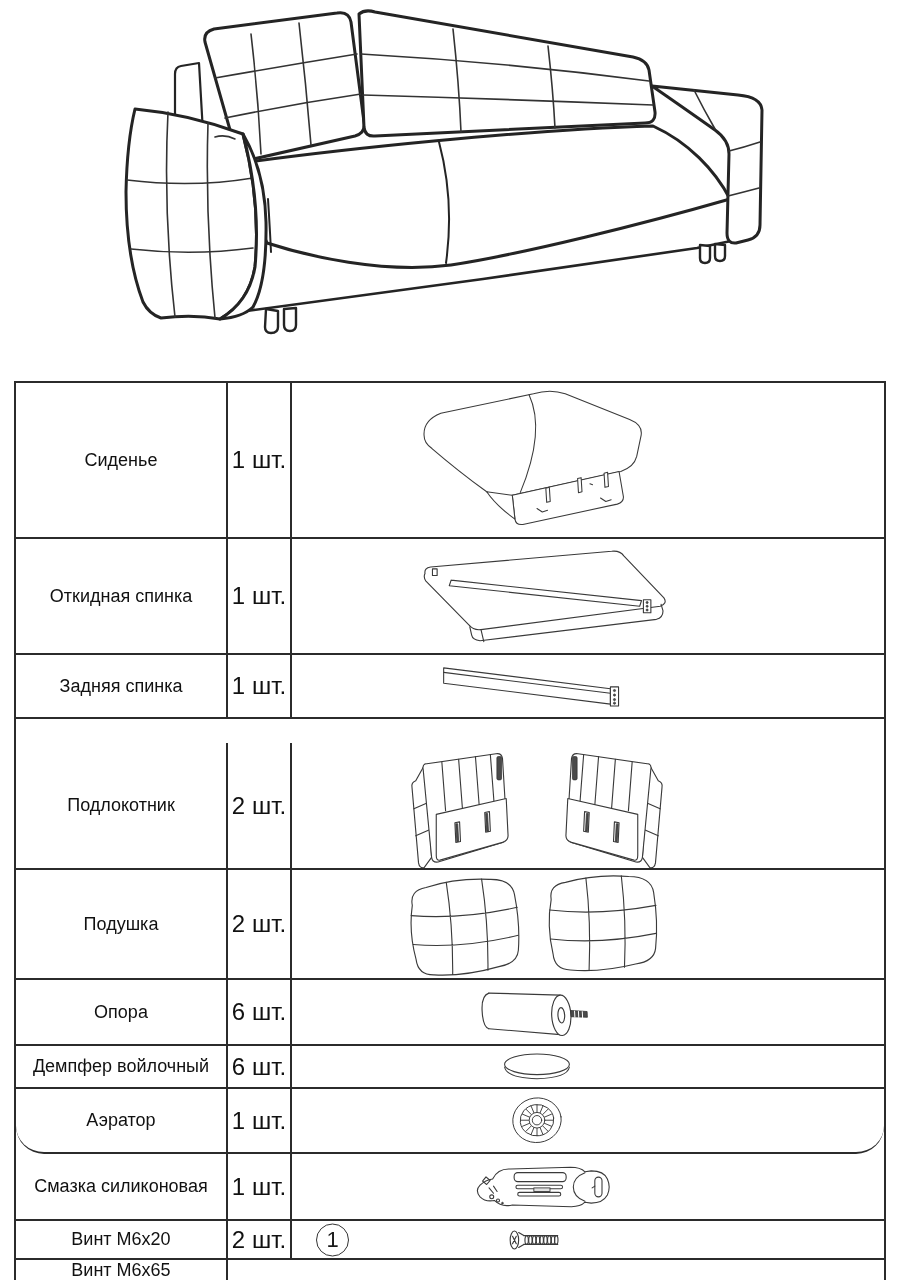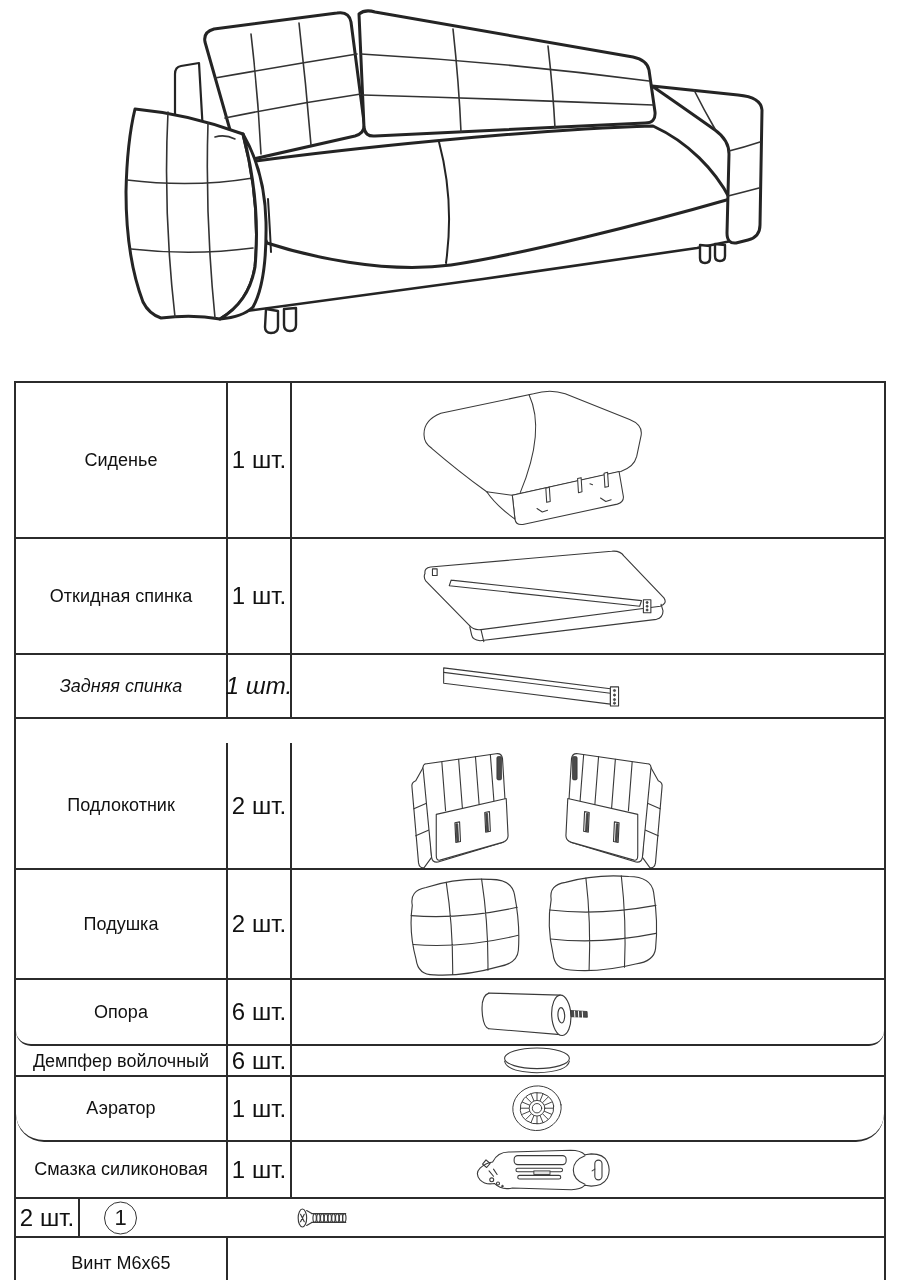--- a/index.html
+++ b/index.html
@@ -5,21 +5,21 @@
   html,body{margin:0;padding:0;background:#fff;}
   .page{position:relative;width:900px;height:1280px;background:#fff;overflow:hidden;
         font-family:"Liberation Sans","DejaVu Sans",sans-serif;color:#111;}
   .hero{position:absolute;left:58px;top:2px;width:715px;height:352px;}
   .parts-table{position:absolute;left:14px;top:381px;width:872px;
                border:2px solid #2b2b2b;box-sizing:border-box;background:#fff;}
   .tr{display:flex;border-bottom:2px solid #2b2b2b;box-sizing:border-box;}
   .tr:last-child{border-bottom:none;}
   .td{box-sizing:border-box;display:flex;align-items:center;justify-content:center;}
   .td-name{width:212px;border-right:2px solid #2b2b2b;font-size:18px;text-align:center;
-           padding:15px 6px;line-height:1.15;}
+           padding:0 6px;line-height:1.15;}
   .td-qty{width:64px;border-right:2px solid #2b2b2b;font-size:24px;white-space:nowrap;}
   .td-draw{flex:1;position:relative;}
   .art{position:absolute;left:245px;top:50%;transform:translate(-50%,-50%);}
   .marker{position:absolute;left:24px;top:50%;transform:translateY(-50%);
           width:31px;height:31px;border:1.6px solid #333;border-radius:50%;
           display:flex;align-items:center;justify-content:center;
           font-size:22px;color:#1a1a1a;}
   svg{display:block;}
   .ln{fill:none;stroke:#3a3a3a;stroke-width:1.2;stroke-linecap:round;stroke-linejoin:round;}
   .lw{fill:#fff;stroke:#3a3a3a;stroke-width:1.2;stroke-linecap:round;stroke-linejoin:round;}
@@ -116,21 +116,21 @@
           <path class="ln" d="M58,38 L262,60 M56,44 L260,66 M58,38 L56,44 M262,60 L260,66"></path>
           <path class="lw" d="M264,59 h8 v14 h-8 Z"></path>
           <circle class="dk" cx="268" cy="62" r="1.1"></circle>
             <circle class="dk" cx="268" cy="66" r="1.1"></circle>
             <circle class="dk" cx="268" cy="70" r="1.1"></circle>
           <path class="lw" d="M38,26 h5 v7 h-5 Z"></path>
         </svg>
       </div>
     </div>
 
-    <div class="tr" style="height:64px;font-style:italic;">
+    <div class="tr" style="height:64px;">
       <div class="td td-name">Задняя спинка</div>
       <div class="td td-qty">1 шт.</div>
       <div class="td td-draw">
         <svg class="art" viewBox="0 0 230 64" width="215" height="58">
           <path class="lw" d="M12,12 L196,35 L196,52 L12,29 Z"></path>
           <path class="ln" d="M12,17 L196,40"></path>
           <path class="lw" d="M196,33 h9 v21 h-9 Z"></path>
           <circle class="dk" cx="200.5" cy="37" r="1.2"></circle>
             <circle class="dk" cx="200.5" cy="42" r="1.2"></circle>
           <circle class="dk" cx="200.5" cy="47" r="1.2"></circle>
@@ -174,38 +174,38 @@
               <path class="lw" d="M14,30 Q12,14 30,12 Q62,4 98,8 Q122,9 124,26 Q128,58 124,86 Q122,100 102,102 Q64,110 32,106 Q15,105 14,88 Q8,58 14,30 Z"></path>
               <path class="ln" d="M52,8 Q56,55 52,107 M90,7 Q94,55 90,105 M12,41 Q65,49 126,40 M12,72 Q65,80 125,70"></path>
             </g>
           </defs>
           <use href="#cushA" transform="translate(4,6) rotate(-4 70 55)"></use>
           <use href="#cushA" transform="translate(152,2) rotate(-2 70 55)"></use>
         </svg>
       </div>
     </div>
 
-    <div class="tr" style="height:66px;border-radius:15px;">
+    <div class="tr" style="height:66px;">
       <div class="td td-name">Опора</div>
       <div class="td td-qty">6 шт.</div>
       <div class="td td-draw">
         <svg class="art" viewBox="0 0 130 62" width="125" height="60">
           <g transform="rotate(-3 60 30)">
             <path class="ln" d="M16,9 L90,15 M14,46 L88,56"></path>
             <path class="ln" d="M16,9 Q8,11 8,27 Q8,44 14,46"></path>
             <ellipse class="lw" cx="90" cy="36" rx="10" ry="21"></ellipse>
             <ellipse class="ln" cx="90" cy="36" rx="3.5" ry="8"></ellipse>
             <path class="dk" d="M100,31.5 L117,33.5 L117,39.5 L100,38 Z"></path>
             <path d="M104,32 l0,7 M108,32.5 l0,7 M112,33 l0,7" stroke="#fff" stroke-width="1" fill="none"></path>
           </g>
         </svg>
       </div>
     </div>
 
-    <div class="tr" style="height:31px;">
+    <div class="tr" style="height:43px;">
       <div class="td td-name">Демпфер войлочный</div>
       <div class="td td-qty">6 шт.</div>
       <div class="td td-draw">
         <svg class="art" viewBox="0 0 110 40" width="100" height="36">
           <ellipse class="lw" cx="55" cy="17" rx="36" ry="11.5"></ellipse>
           <path class="ln" d="M19,20 Q21,32 55,33 Q89,32 91,20"></path>
         </svg>
       </div>
     </div>
 
@@ -216,21 +216,21 @@
         <svg class="art" viewBox="0 0 84 78" width="66" height="61">
           <ellipse class="lw" cx="42" cy="38" rx="31" ry="28.5" transform="rotate(-8 42 38)"></ellipse>
           <ellipse class="ln" cx="42" cy="38" rx="21.5" ry="20" transform="rotate(-8 42 38)"></ellipse>
           <path class="ln" stroke-width="1" d="M52,38 L62,38 M51.2,41.8 L60.5,45.7 M49.1,45.1 L56.1,52.1 M45.8,47.2 L49.7,56.5 M42,48 L42,58 M38.2,47.2 L34.3,56.5 M34.9,45.1 L27.9,52.1 M32.8,41.8 L23.5,45.7 M32,38 L22,38 M32.8,34.2 L23.5,30.3 M34.9,30.9 L27.9,23.9 M38.2,28.8 L34.3,19.5 M42,28 L42,18 M45.8,28.8 L49.7,19.5 M49.1,30.9 L56.1,23.9 M51.2,34.2 L60.5,30.3"></path>
           <circle class="lw" cx="42" cy="38" r="10"></circle>
           <circle class="ln" cx="42" cy="38" r="6"></circle>
         </svg>
       </div>
     </div>
 
-    <div class="tr" style="height:57px;">
+    <div class="tr" style="height:67px;">
       <div class="td td-name">Смазка силиконовая</div>
       <div class="td td-qty">1 шт.</div>
       <div class="td td-draw">
         <svg class="art" viewBox="0 0 175 58" width="168" height="52">
           <path class="lw" d="M38,20 Q44,8 58,9 L125,7 Q136,7 141,12 L148,11 Q162,11 166,20 Q170,29 166,38 Q161,47 148,47 L141,46 Q136,51 126,51 L60,49 Q48,52 40,44 Q30,46 24,40 Q18,33 24,27 Q30,21 38,20 Z"></path>
           <path class="ln" d="M141,13 Q128,18 128,29 Q128,40 141,45"></path>
           <rect class="lw" x="62" y="13" width="58" height="10" rx="4"></rect>
           <rect class="lw" x="64" y="27" width="52" height="4" rx="2"></rect>
           <rect class="lw" x="66" y="35" width="48" height="4" rx="2"></rect>
           <rect x="84" y="30" width="18" height="4" fill="#e2e2e2" stroke="#3a3a3a" stroke-width="1"></rect>
@@ -239,20 +239,21 @@
           <rect class="ln" x="28" y="19" width="6" height="6" transform="rotate(40 31 22)"></rect>
           <path class="ln" d="M34,30 l5,6 M39,28 l4,6"></path>
           <circle class="ln" cx="37" cy="40" r="2.2"></circle>
             <circle class="ln" cx="44" cy="44" r="1.7"></circle>
             <circle class="dk" cx="49" cy="47" r="1"></circle>
         </svg>
       </div>
     </div>
 
     <div class="tr" style="height:39px;">
+      <div class="td td-name">Винт М6х20</div>
       <div class="td td-qty">2 шт.</div>
       <div class="td td-draw">
         <div class="marker">
           <span>1</span>
         </div>
         <svg class="art" viewBox="0 0 70 34" width="66" height="32">
           <ellipse class="lw" cx="11" cy="17" rx="4.5" ry="9.5"></ellipse>
           <path class="ln" d="M9,13 l4,8 M13,13 l-4,8"></path>
           <path class="ln" d="M15.5,9 L21,12.3 M15.5,25 L21,21.7"></path>
           <path class="ln" d="M21,12.3 L57,12.3 M21,21.7 L57,21.7"></path>

